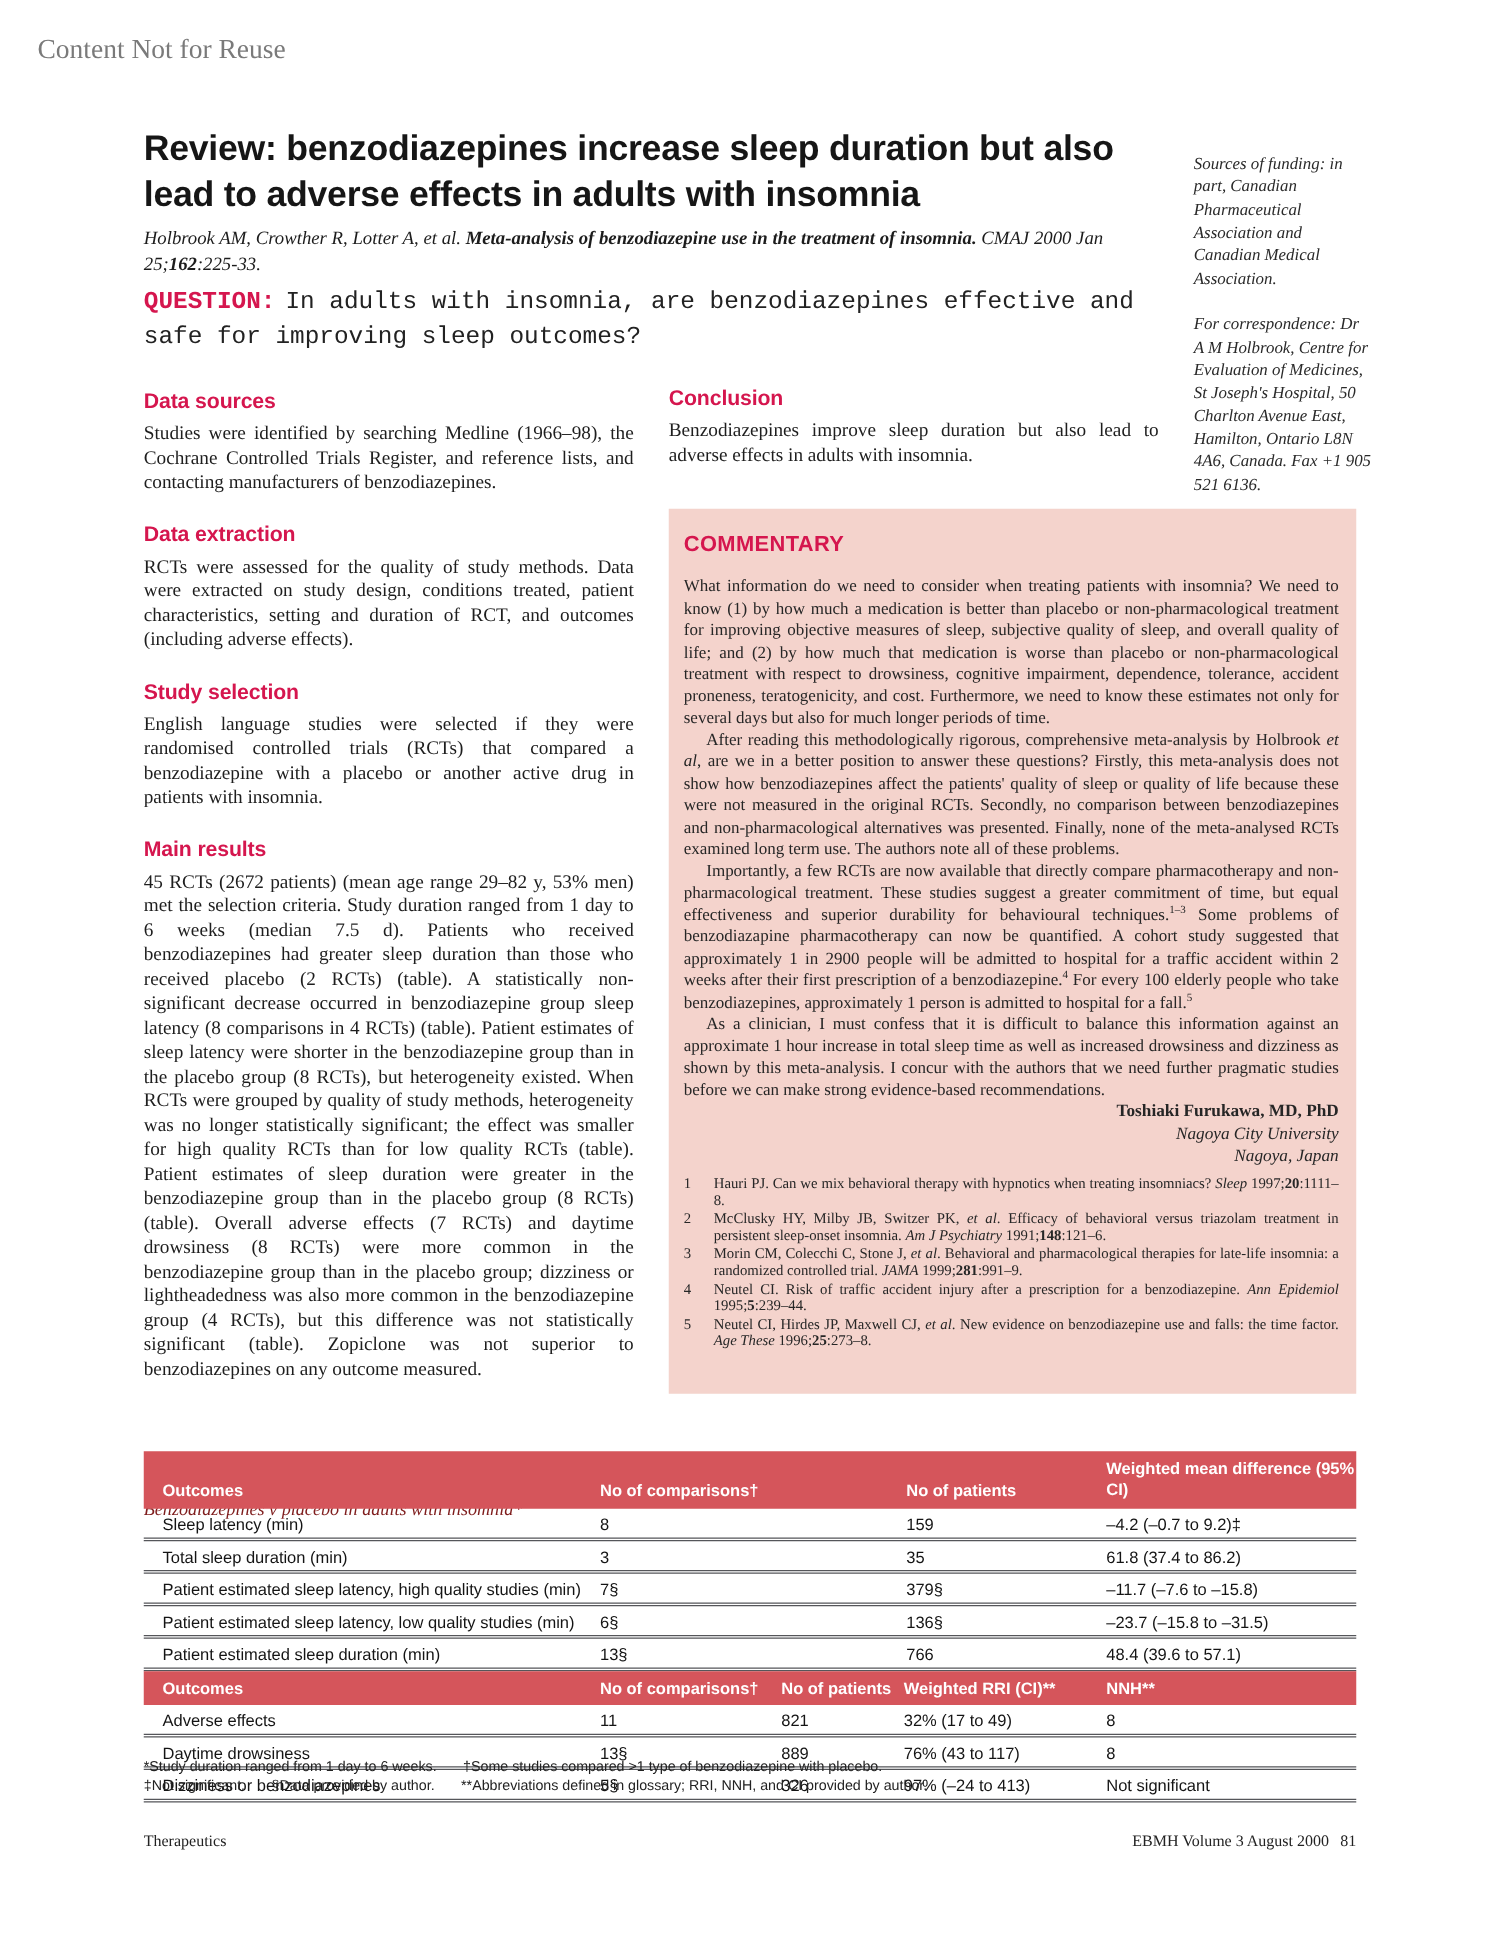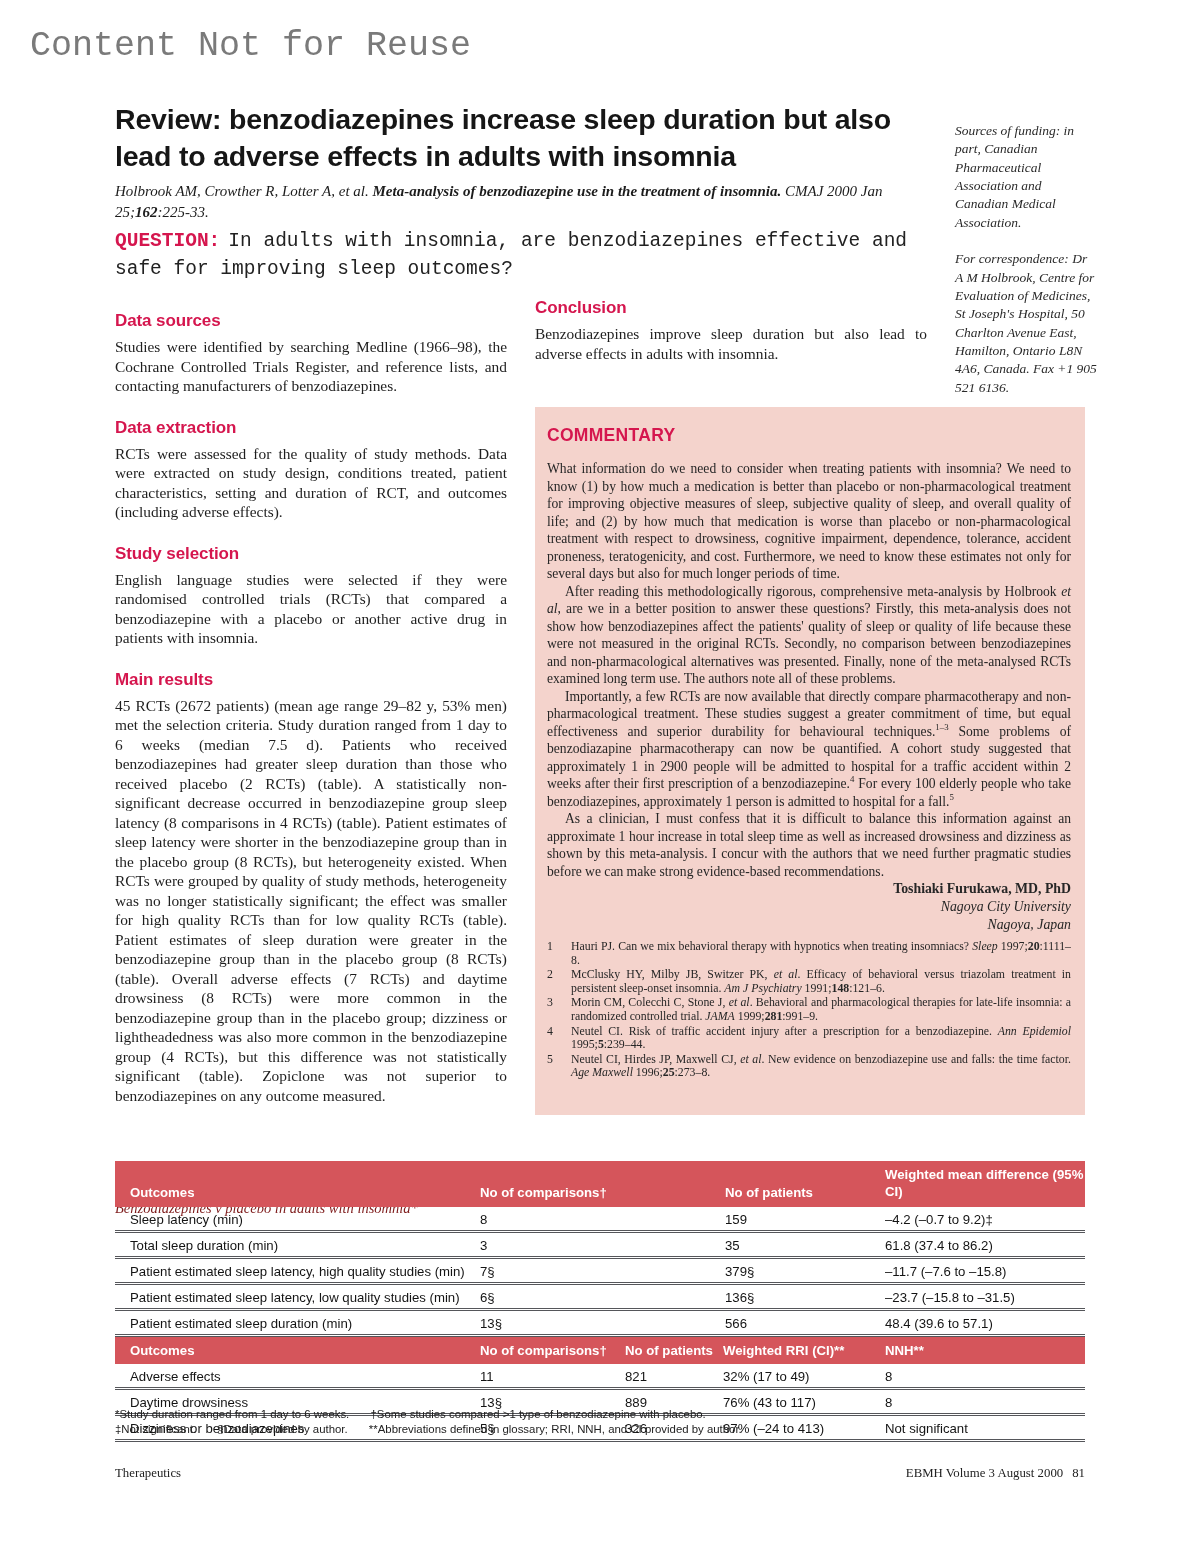--- a/index.html
+++ b/index.html
@@ -6,38 +6,38 @@
     --accent:#d5164e;
     --band:#d5555b;
     --commentary-bg:#f4d3cc;
     --watermark:#7a7a7a;
     --rule:#55565a;
   }
   *{margin:0;padding:0;box-sizing:border-box;}
   html,body{background:#ffffff;}
   .page{position:relative;width:1200px;height:1553px;background:#fff;overflow:hidden;
         font-family:"Liberation Serif",serif;color:#1e1e1e;}
-  .watermark{position:absolute;left:30px;top:26px;font-family:Liberation Mono, monospace;
-             font-size:35px;color:var(--watermark);}
+  .watermark{position:absolute;left:30px;top:26px;font-family:Liberation Serif, serif;
+             font-size:22px;color:var(--watermark);}
   .title{position:absolute;left:115px;top:101px;width:795px;font-family:"Liberation Sans",sans-serif;
          font-weight:bold;font-size:28.5px;line-height:1.3;color:#161616;letter-spacing:-0.2px;}
   .citation{position:absolute;left:115px;top:181px;width:800px;font-size:15px;font-style:italic;
             line-height:1.38;color:#1c1c1c;}
   .sidebar{position:absolute;left:955px;top:122px;width:142px;font-size:13.5px;font-style:italic;
            line-height:1.36;color:#2a2a2a;}
   .sidebar p+p{margin-top:18px;}
   .question{position:absolute;left:115px;top:228px;width:810px;font-family:Liberation Mono, monospace;
             font-size:19.5px;line-height:1.42;color:#222;}
   .q-label{color:var(--accent);font-weight:bold;margin-right:8px;}
   .col-left{position:absolute;left:115px;top:311px;width:392px;}
   .sec{margin-bottom:22px;}
   .sec h3{font-family:"Liberation Sans",sans-serif;font-size:17px;color:var(--accent);
           margin:0 0 6px 0;letter-spacing:-0.1px;}
   .sec p{font-size:15.4px;line-height:19.5px;text-align:justify;color:#1e1e1e;}
-  .col-mid{position:absolute;left:535px;top:298px;width:550px;}
+  .col-mid{position:absolute;left:535px;top:309px;width:550px;}
   .conclusion{width:392px;}
   .commentary{position:absolute;left:535px;top:407px;width:550px;min-height:708px;
               background:var(--commentary-bg);padding:16px 14px 14px 12px;}
   .commentary h3{font-family:"Liberation Sans",sans-serif;font-size:17.5px;color:var(--accent);
                  letter-spacing:0.3px;margin:2px 0 14px 0;}
   .commentary p{font-size:13.6px;line-height:17.5px;text-align:justify;color:#262626;}
   .commentary p.ind{text-indent:18px;}
   .sig{text-align:right;font-size:13.8px;line-height:18px;color:#262626;}
   .sig .name{font-weight:bold;}
   .sig .it{font-style:italic;}
@@ -132,21 +132,21 @@
       <div class="ref">
         <span class="n">3</span>
         <span class="t"><span>Morin CM, Colecchi C, Stone J, </span><span class="i">et al</span><span>. Behavioral and pharmacological therapies for late-life insomnia: a randomized controlled trial. </span><span class="i">JAMA</span><span> 1999;</span><span class="b">281</span><span>:991–9.</span></span>
       </div>
       <div class="ref">
         <span class="n">4</span>
         <span class="t"><span>Neutel CI. Risk of traffic accident injury after a prescription for a benzodiazepine. </span><span class="i">Ann Epidemiol</span><span> 1995;</span><span class="b">5</span><span>:239–44.</span></span>
       </div>
       <div class="ref">
         <span class="n">5</span>
-        <span class="t"><span>Neutel CI, Hirdes JP, Maxwell CJ, </span><span class="i">et al</span><span>. New evidence on benzodiazepine use and falls: the time factor. </span><span class="i">Age Maxwell</span><span> 1996;</span><span class="b">25</span><span>:273–8.</span></span>
+        <span class="t"><span>Neutel CI, Hirdes JP, Maxwell CJ, </span><span class="i">et al</span><span>. New evidence on benzodiazepine use and falls: the time factor. </span><span class="i">Age These</span><span> 1996;</span><span class="b">25</span><span>:273–8.</span></span>
       </div>
     </div>
   </div>
 
   <div class="table-caption">Benzodiazepines v placebo in adults with insomnia*</div>
 
   <div class="bztable">
     <div class="t-band t1-row">
       <span class="c1">Outcomes</span>
       <span>No of comparisons†</span>
@@ -173,21 +173,21 @@
     </div>
     <div class="t-row t1-row">
       <span class="c1">Patient estimated sleep latency, low quality studies (min)</span>
       <span>6§</span>
       <span>136§</span>
       <span>–23.7 (–15.8 to –31.5)</span>
     </div>
     <div class="t-row t1-row">
       <span class="c1">Patient estimated sleep duration (min)</span>
       <span>13§</span>
-      <span>566</span>
+      <span>766</span>
       <span>48.4 (39.6 to 57.1)</span>
     </div>
     <div class="t-band t2-row">
       <span class="c1">Outcomes</span>
       <span>No of comparisons†</span>
       <span>No of patients</span>
       <span>Weighted RRI (CI)**</span>
       <span>NNH**</span>
     </div>
     <div class="t-row t2-row">

